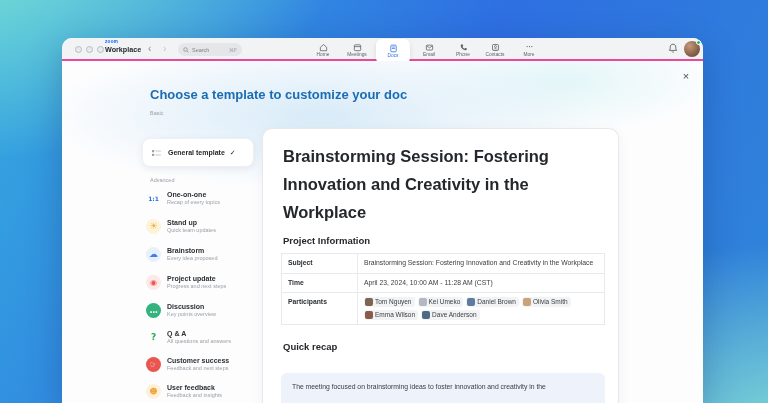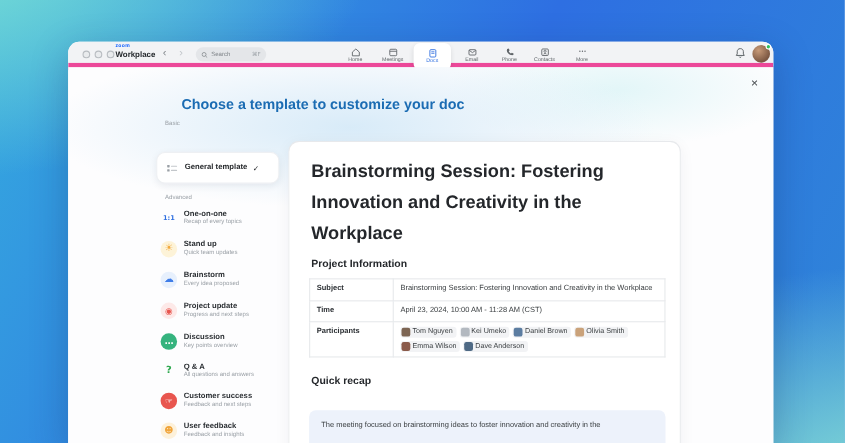--- a/index.html
+++ b/index.html
@@ -8,21 +8,21 @@
   .stage { position:relative; width:768px; height:403px; overflow:hidden;
     background:
       radial-gradient(95% 95% at -8% -12%, #7fe3d4 0%, rgba(127,227,212,0) 55%),
       radial-gradient(95% 95% at 108% 112%, #8de4d5 0%, rgba(141,228,213,0) 55%),
       linear-gradient(118deg,#35aadf 0%,#2e6fe2 52%,#2f86d8 100%);
   }
   .window { position:absolute; left:62px; top:38px; width:641px; height:365px;
     background:#fff; border-radius:10px 10px 0 0; box-shadow:0 10px 34px rgba(18,45,95,.28); }
   
   .titlebar { position:absolute; left:0; top:0; width:100%; height:26px;
-    background:#f2f3f5; border-bottom:7px solid #ec4899; border-radius:10px 10px 0 0; }
+    background:#f2f3f5; border-bottom:5px solid #ec4899; border-radius:10px 10px 0 0; }
   .lights { position:absolute; left:13px; top:8px; display:flex; gap:4px; }
   .light { width:7px; height:7px; border-radius:50%; background:#e9ebed; border:1px solid #b8bcc1; }
   .logo { position:absolute; left:43px; top:2px; line-height:1; }
   .logo .lz { display:block; font-size:4.6px; font-weight:bold; color:#0b5cff; letter-spacing:.3px; }
   .logo .lw { display:block; font-size:7.2px; font-weight:bold; color:#24282c; margin-top:1px; }
   .chev { position:absolute; top:3px; font-size:10px; line-height:16px; color:#84898e; }
   .searchpill { position:absolute; left:116px; top:5px; width:64px; height:13px; background:#e4e6e9;
     border-radius:7px; display:flex; align-items:center; padding:0 5px; }
   .searchpill .sph { font-size:5.5px; color:#7d8287; margin-left:3px; flex:1; }
   .searchpill .spk { font-size:5px; color:#9aa0a6; font-family:"DejaVu Sans",sans-serif; }
@@ -36,21 +36,21 @@
   .avatar { position:absolute; left:622px; top:3px; width:16px; height:16px; border-radius:50%;
     background:radial-gradient(circle at 35% 30%, #c79a78 0%, #7b5742 70%); }
   .avatar .dot { position:absolute; right:-1px; top:-1px; width:5px; height:5px; border-radius:50%;
     background:#2fbe5f; border:1px solid #fff; }
   
   .modalwash { position:absolute; left:0; top:23px; width:100%; height:342px; border-radius:0;
     background:
       radial-gradient(60% 30% at 40% 16%, rgba(214,234,248,.95), rgba(214,234,248,0) 72%),
       radial-gradient(35% 22% at 78% 6%, rgba(205,240,243,.55), rgba(205,240,243,0) 70%),
       #fdfdfe; }
-  .modal-title { position:absolute; left:88px; top:49px; font-size:13px; font-weight:bold; color:#1b6cb3;margin-left:15px; }
+  .modal-title { position:absolute; left:88px; top:49px; font-size:13px; font-weight:bold; color:#1b6cb3; }
   .close-x { position:absolute; left:618px; top:32px; font-size:11px; color:#4a4e52; width:12px; height:12px;
     line-height:12px; text-align:center; }
   
   .side-label { position:absolute; font-size:5.5px; color:#9aa0a6; }
   .gen-card { position:absolute; left:80px; top:100px; width:112px; height:29px; background:#fff;
     border:1px solid #eef0f3; border-radius:8px; box-shadow:0 2px 7px rgba(30,40,60,.08);
     display:flex; align-items:center; padding:0 8px; }
   .gen-card .gname { font-size:7px; font-weight:bold; color:#26292c; margin-left:6px; }
   .gen-card .gchk { font-size:7px; color:#26292c; margin-left:5px; font-family:"DejaVu Sans",sans-serif; }
   .s-item { position:absolute; left:84px; width:118px; height:26px; display:flex; align-items:center; }

